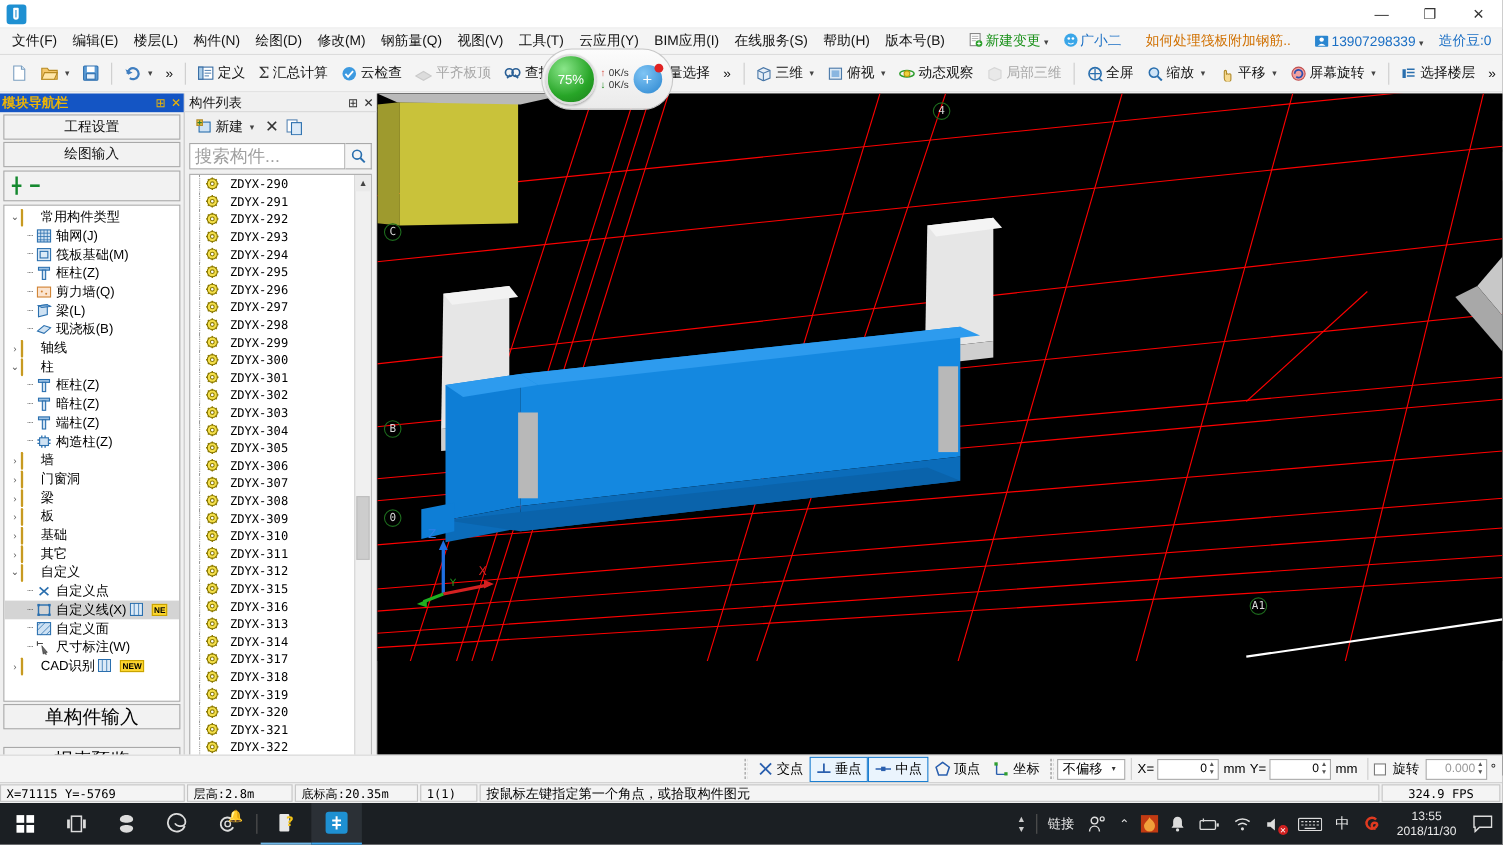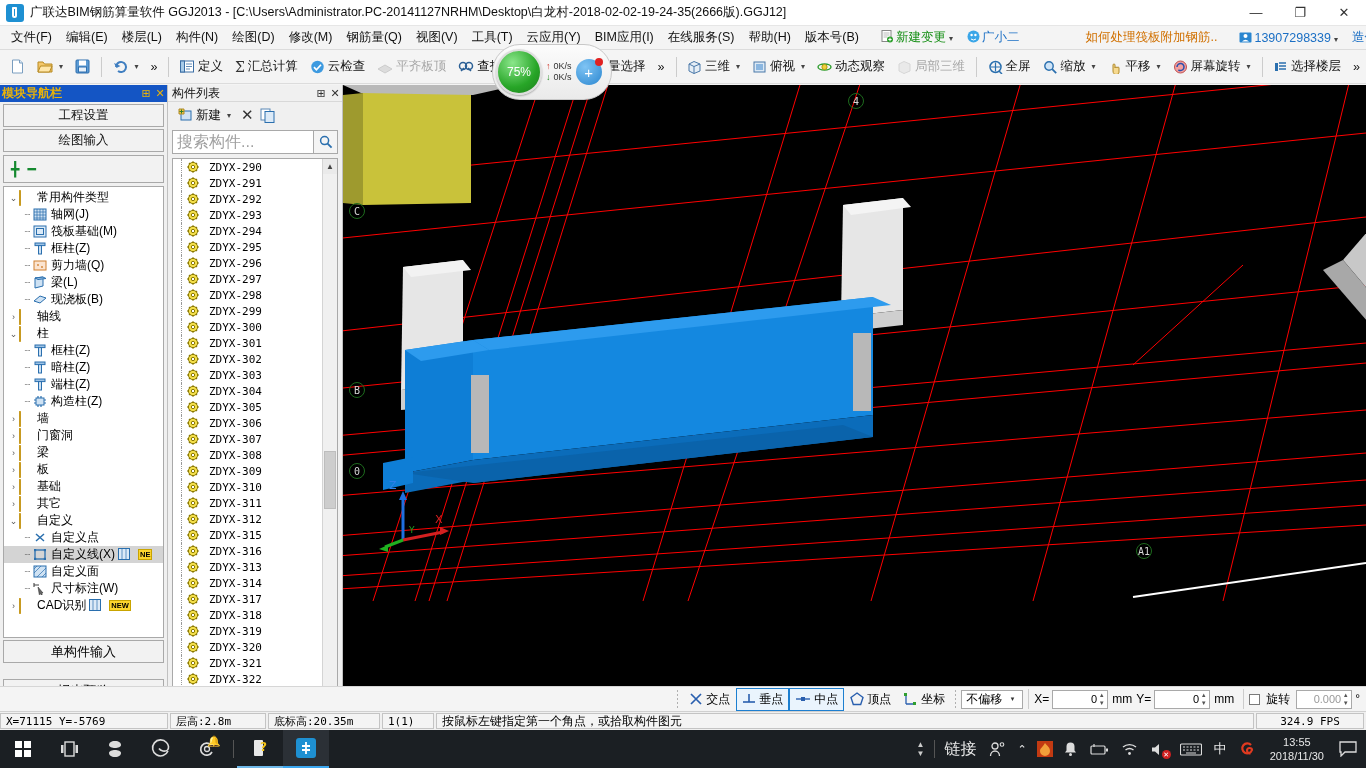--- a/index.html
+++ b/index.html
@@ -32,21 +32,21 @@
 
   
   .menubar {
     height:24px; background:#f4f4f4; display:flex; align-items:center;
     border-bottom:1px solid #dcdcdc; padding-left:4px; font-size:12.5px;
   }
   .menuitem { padding:3px 7px; color:#111; white-space:nowrap; }
   .mb-sep { width:1px; height:16px; background:#ccc; margin:0 4px; }
   .mb-green { color:#168f16; }
   .mb-blue { color:#1b6fc4; }
-  .mb-orange{ color:#d07000;margin-left:44px; }
+  .mb-orange{ color:#d07000; }
   .small-icon { display:inline-block; width:13px; height:13px; vertical-align:-2px; margin-right:2px;}
   .chev { font-size:8px; color:#444; margin-left:3px; }
 
   
   .toolrow {
     background:#f4f4f4; display:flex; align-items:center; border-bottom:1px solid #dcdcdc;
     padding-left:4px; position:relative;
   }
   .tr1 { height:34px; }
   .tbtn { display:flex; align-items:center; gap:3px; padding:3px 5px; white-space:nowrap;
@@ -118,21 +118,21 @@
   .tindent{ width:14px; flex:0 0 auto; }
   .ic { width:15px;height:14px;flex:0 0 auto; margin-right:3px; position:relative;}
   .folder{ width:14px;height:11px;background:#f6c657;border:1px solid #c79a21;border-radius:1px 2px 2px 2px; }
   .folder.open{ background:#fbdf96; }
   .tlabel{ font-family:"Liberation Sans",sans-serif; }
   .badge-new{ background:#fcd52e; color:#000; font-size:7.5px; font-weight:bold;
               padding:0 1px; margin-left:2px; border:1px solid #c9a400; line-height:9px;}
   .navfoot{ }
   .navfootbtn{
     height:23px; margin:2px 3px 16px 3px; background:#f2f2f2; border:1px solid #a9a9a9;
-    display:flex;align-items:center;justify-content:center; font-size:13px;
+    display:flex;align-items:center;justify-content:center; font-size:17px;
   }
 
   
   .clpanel{ width:175px; background:#f0f0f0; border-right:1px solid #c0c0c0;
             display:flex;flex-direction:column; }
   .clcap{ height:17px; background:#f0f0f0; display:flex; align-items:center; font-size:12px; color:#111;
           padding-left:4px; border-bottom:1px solid #d8d8d8;}
   .clcap .cap-t{flex:1;}
   .clcap .cap-btn{ width:14px; text-align:center; font-size:11px; color:#333;}
   .cltools{ height:26px; display:flex; align-items:center; gap:6px; padding-left:6px; }
@@ -223,21 +223,20 @@
 
   svg { display:block; }
 </style>
 </head>
 <body>
 
 <div class="app">
 
   <div class="titlebar">
     <div class="tb-icon"></div>
-    <div class="tb-title">广联达BIM钢筋算量软件 GGJ2013 - [C:\Users\Administrator.PC-20141127NRHM\Desktop\白龙村-2018-02-02-19-24-35(2666版).GGJ12]</div>
     <div class="tb-spacer"></div>
     <div class="winbtn">—</div>
     <div class="winbtn">❐</div>
     <div class="winbtn close">✕</div>
   </div>
 
   <div class="menubar">
     <div class="menuitem">文件(F)</div>
     <div class="menuitem">编辑(E)</div>
     <div class="menuitem">楼层(L)</div>
@@ -1562,21 +1561,21 @@
             <path d="M11 5v12M7 9h8M7 13h8" stroke="#fff" stroke-width="1.8" fill="none"></path>
           </svg>
       </div>
     </div>
     <div class="tray">
       <div class="scrollarrows">
           <span>▲</span>
           <span>▼</span>
         </div>
       <div class="traysep"></div>
-      <div class="trayi" style="font-size:16px;">链接</div>
+      <div class="trayi" style="font-size:12px;">链接</div>
       <div class="trayi">
         <svg width="17" height="17" viewBox="0 0 17 17">
             <circle cx="6" cy="5" r="3" fill="none" stroke="#dcdcdc" stroke-width="1.3"></circle>
             <path d="M1.5 15c0-3 2-5 4.5-5s4.5 2 4.5 5" fill="none" stroke="#dcdcdc" stroke-width="1.3"></path>
             <circle cx="13" cy="3.5" r="1.8" fill="none" stroke="#dcdcdc" stroke-width="1.1"></circle>
           </svg>
       </div>
       <div class="trayi" style="font-size:11px;">⌃</div>
       <div class="trayi" style="padding:0 3px;">
         <svg width="16" height="16" viewBox="0 0 16 16">

